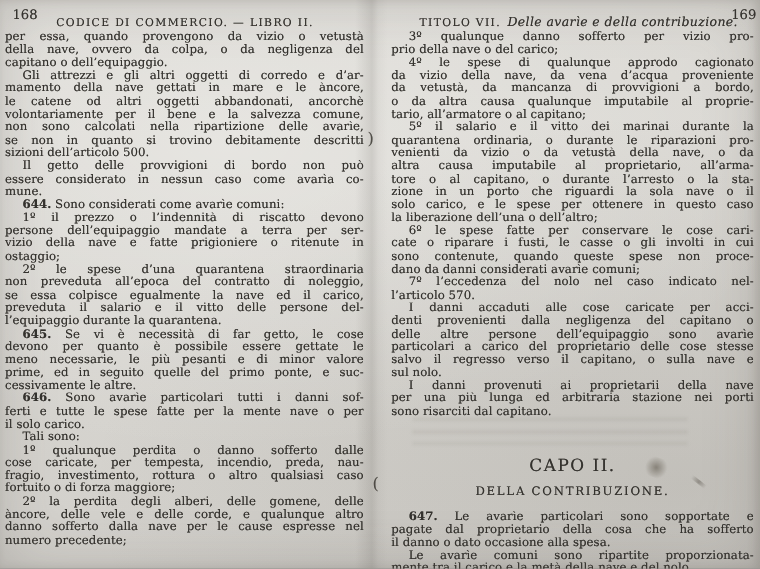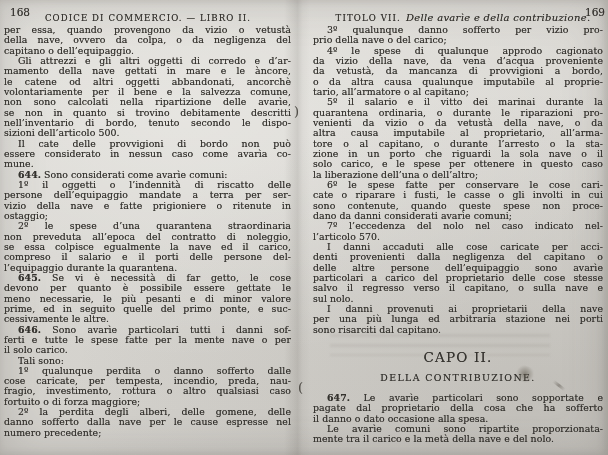--- a/index.html
+++ b/index.html
@@ -36,21 +36,21 @@
   .page.right .body { left:6px; width:290px; }
 
   .line {
     height:10.33px; line-height:10.4px; font-size:9.4px;
     white-space:nowrap; overflow:hidden; text-align:left; letter-spacing:0.05px;
   }
   .line.just { text-align:justify; text-align-last:justify; }
   .line.ind  { text-indent:14px; }
   .line b { font-weight:bold; }
 
-  .capo { text-align:center; font-size:13.5px; letter-spacing:1.2px; margin-top:14px; height:16px; line-height:16px; }
+  .capo { text-align:center; font-size:13.5px; letter-spacing:1.2px; margin-top:30px; height:16px; line-height:16px; }
   .sub  { text-align:center; font-size:9.4px;  letter-spacing:1.4px; margin-top:7px;  height:12px; line-height:12px; }
   .after-block { margin-top:9px; }
 
   .mark { position:absolute; font-size:13px; color:rgba(50,46,40,0.45); pointer-events:none; }
   .smudge {
     position:absolute; left:515px; top:366px; width:20px; height:16px; pointer-events:none;
     background: radial-gradient(circle at 50% 50%, rgba(85,78,66,0.55), rgba(85,78,66,0) 70%);
     filter: blur(0.6px); transform: rotate(20deg);
   }
   .streak {
@@ -78,49 +78,49 @@
     <div class="body">
         <div class="line just">per essa, quando provengono da vizio o vetustà</div>
         <div class="line just">della nave, ovvero da colpa, o da negligenza del</div>
         <div class="line">capitano o dell’equipaggio.</div>
         <div class="line ind just">Gli attrezzi e gli altri oggetti di corredo e d’ar-</div>
         <div class="line just">mamento della nave gettati in mare e le àncore,</div>
         <div class="line just">le catene od altri oggetti abbandonati, ancorchè</div>
         <div class="line just">volontariamente per il bene e la salvezza comune,</div>
         <div class="line just">non sono calcolati nella ripartizione delle avarìe,</div>
         <div class="line just">se non in quanto si trovino debitamente descritti</div>
-        <div class="line just">nell’inventario di bordo, tenuto secondo le dispo-</div>
         <div class="line">sizioni dell’articolo 500.</div>
-        <div class="line ind just">Il cate delle provvigioni di bordo non può</div>
+        <div class="line ind just">Il getto delle provvigioni di bordo non può</div>
         <div class="line just">essere considerato in nessun caso come avarìa co-</div>
         <div class="line">mune.</div>
         <div class="line ind"><b>644.</b> Sono considerati come avarìe comuni:</div>
-        <div class="line ind just">1º il oggetti o l’indennità di riscatto delle</div>
+        <div class="line ind just">1º il prezzo o l’indennità di riscatto devono</div>
         <div class="line just">persone dell’equipaggio mandate a terra per ser-</div>
         <div class="line just">vizio della nave e fatte prigioniere o ritenute in</div>
         <div class="line">ostaggio;</div>
         <div class="line ind just">2º le spese d’una quarantena straordinaria</div>
         <div class="line just">non preveduta all’epoca del contratto di noleggio,</div>
         <div class="line just">se essa colpisce egualmente la nave ed il carico,</div>
-        <div class="line just">compreso il salario e il porti delle persone del-</div>
+        <div class="line just">preveduta il salario e il vitto delle persone del-</div>
         <div class="line">l’equipaggio durante la quarantena.</div>
         <div class="line ind just"><b>645.</b> Se vi è necessità di far getto, le cose</div>
         <div class="line just">devono per quanto è possibile essere gettate le</div>
         <div class="line just">meno necessarie, le più pesanti e di minor valore</div>
         <div class="line just">prime, ed in seguito quelle del primo ponte, e suc-</div>
         <div class="line">cessivamente le altre.</div>
         <div class="line ind just"><b>646.</b> Sono avarìe particolari tutti i danni sof-</div>
         <div class="line just">ferti e tutte le spese fatte per la mente nave o per</div>
         <div class="line">il solo carico.</div>
         <div class="line ind">Tali sono:</div>
         <div class="line ind just">1º qualunque perdita o danno sofferto dalle</div>
         <div class="line just">cose caricate, per tempesta, incendio, preda, nau-</div>
         <div class="line just">fragio, investimento, rottura o altro qualsiasi caso</div>
         <div class="line">fortuito o di forza maggiore;</div>
         <div class="line ind just">2º la perdita degli alberi, delle gomene, delle</div>
+        <div class="line just">àncore, delle vele e delle corde, e qualunque altro</div>
         <div class="line just">danno sofferto dalla nave per le cause espresse nel</div>
         <div class="line">numero precedente;</div>
       </div>
   </div>
 
   <div class="page right">
     <div class="rh">
       <span class="rt">TITOLO VII.</span>
       <span class="rti">Delle avarìe e della contribuzione.</span>
       <span class="pn pright">169</span>

